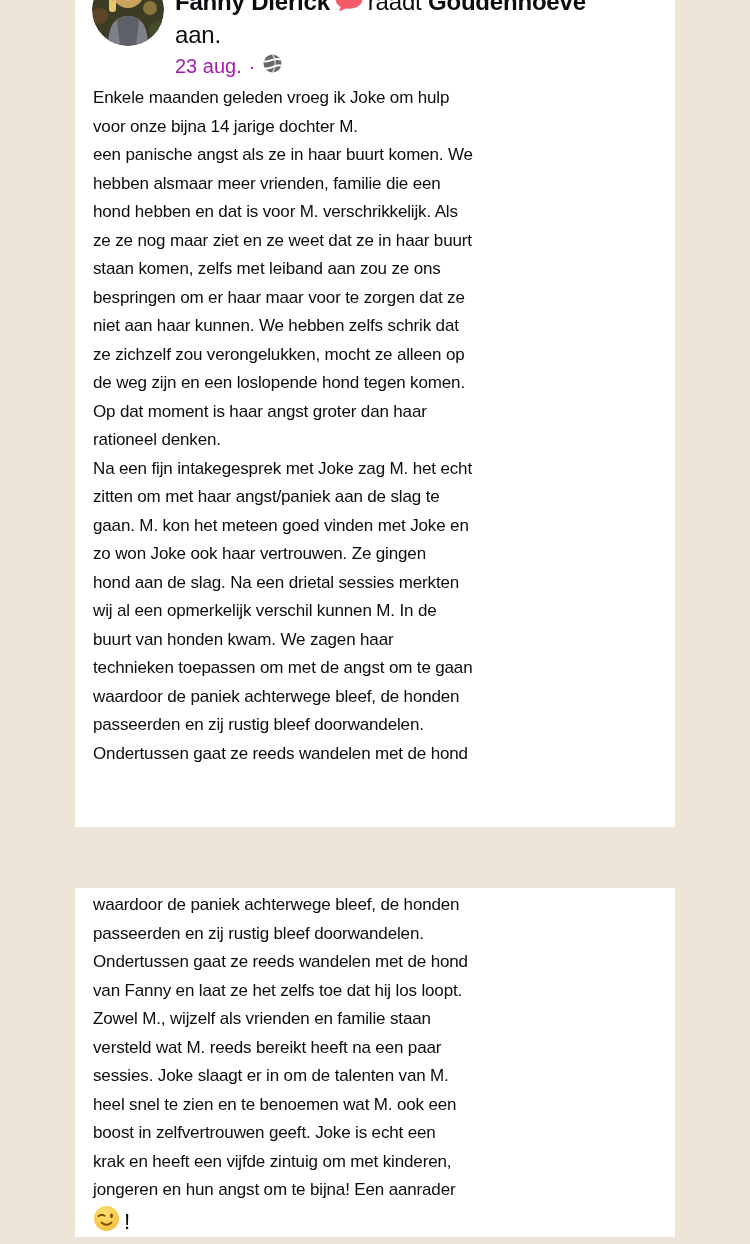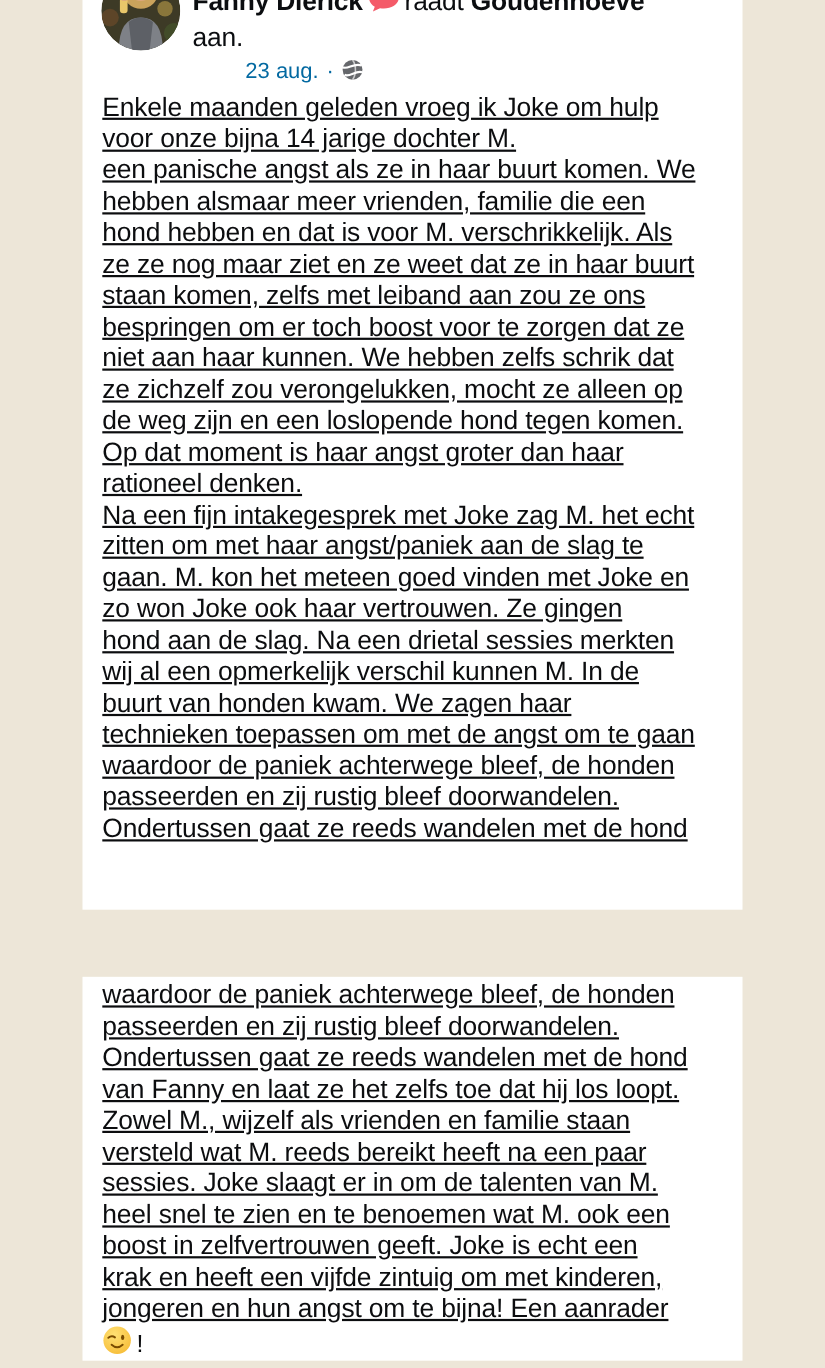--- a/index.html
+++ b/index.html
@@ -28,32 +28,30 @@
   }
   .header-text{
     position:absolute; left:82px; top:-13px; width:486px;
     font-size:24px; line-height:30px; color:#0b0d10;
     letter-spacing:-0.2px;
   }
   .header-text .bold{font-weight:bold;}
   .rec-icon{display:inline-block; vertical-align:-3px; margin:0 4px;}
   .date-row{
     margin-top:3px;
-    font-size:20px; line-height:24px; color:#0369a1;
-    display:flex; align-items:flex-start; gap:7px;
+    font-size:20px; line-height:24px; color:#a21caf;
+    display:flex; align-items:center; gap:7px;
     letter-spacing:0;
-    margin-left:48px;
   }
   .globe-icon{display:inline-block;}
   
   .body-text{
     color:#0c0d0f;
-    font-size:24px; line-height:28.5px;
+    font-size:17px; line-height:28.5px;
     letter-spacing:-0.15px;
-    text-decoration:underline;
   }
   .tline{white-space:pre;}
   .last-line{
     color:#0c0d0f; font-size:22.5px; line-height:28.5px;
     letter-spacing:-0.15px;
     display:flex; align-items:center; gap:4px;
   }
   .wink-emoji{display:inline-block;}
 </style>
 </head>
@@ -110,21 +108,21 @@
     </div>
 
     <div class="body-text">
         <div class="tline">Enkele maanden geleden vroeg ik Joke om hulp</div>
         <div class="tline">voor onze bijna 14 jarige dochter M.</div>
         <div class="tline">een panische angst als ze in haar buurt komen. We</div>
         <div class="tline">hebben alsmaar meer vrienden, familie die een</div>
         <div class="tline">hond hebben en dat is voor M. verschrikkelijk. Als</div>
         <div class="tline">ze ze nog maar ziet en ze weet dat ze in haar buurt</div>
         <div class="tline">staan komen, zelfs met leiband aan zou ze ons</div>
-        <div class="tline">bespringen om er toch boost voor te zorgen dat ze</div>
+        <div class="tline">bespringen om er haar maar voor te zorgen dat ze</div>
         <div class="tline">niet aan haar kunnen. We hebben zelfs schrik dat</div>
         <div class="tline">ze zichzelf zou verongelukken, mocht ze alleen op</div>
         <div class="tline">de weg zijn en een loslopende hond tegen komen.</div>
         <div class="tline">Op dat moment is haar angst groter dan haar</div>
         <div class="tline">rationeel denken.</div>
         <div class="tline">Na een fijn intakegesprek met Joke zag M. het echt</div>
         <div class="tline">zitten om met haar angst/paniek aan de slag te</div>
         <div class="tline">gaan. M. kon het meteen goed vinden met Joke en</div>
         <div class="tline">zo won Joke ook haar vertrouwen. Ze gingen</div>
         <div class="tline">hond aan de slag. Na een drietal sessies merkten</div>

